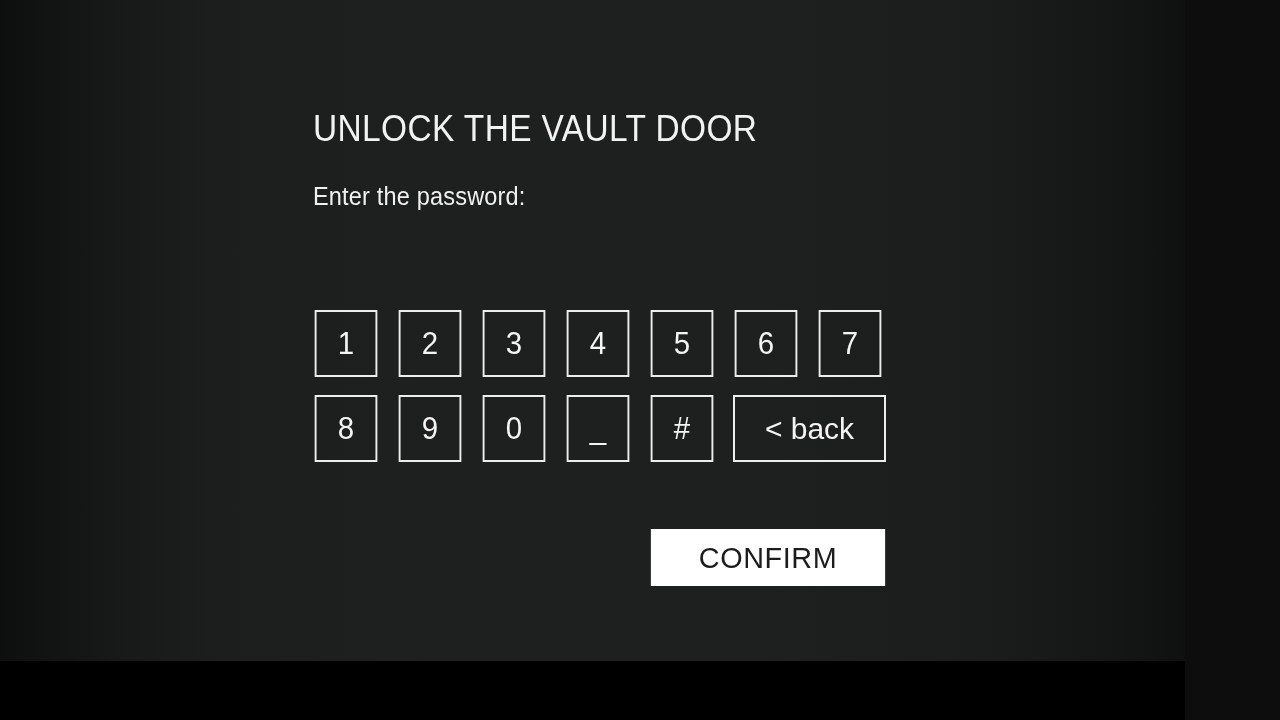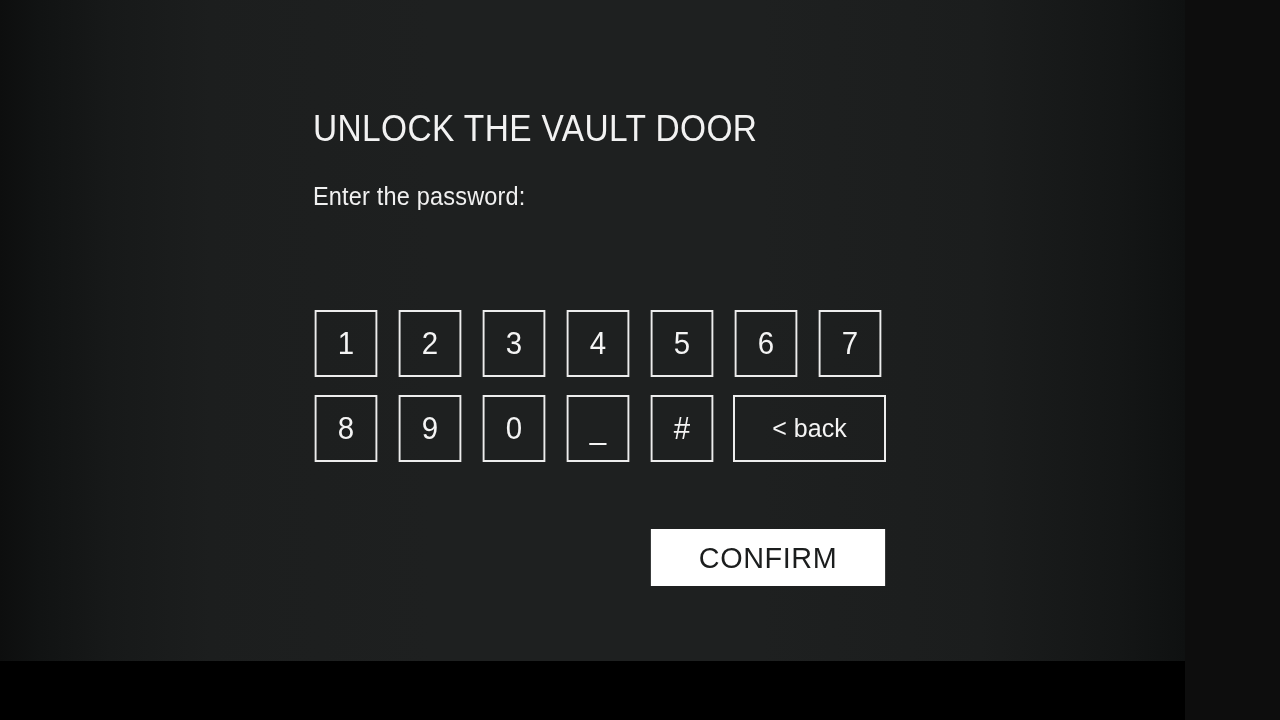--- a/index.html
+++ b/index.html
@@ -115,21 +115,21 @@
     font-size: 31px;
     font-weight: 400;
     line-height: 63px;
     text-align: center;
     padding: 0;
     cursor: pointer;
     transform: scaleX(0.95);
   }
   .key.key-wide {
     width: 153px;
-    font-size: 25px;
+    font-size: 30px;
     transform: none;
   }
   .key.key-underscore {
     line-height: 52px;
     font-size: 31px;
   }
 
   
   #confirm-button {
     position: absolute;

